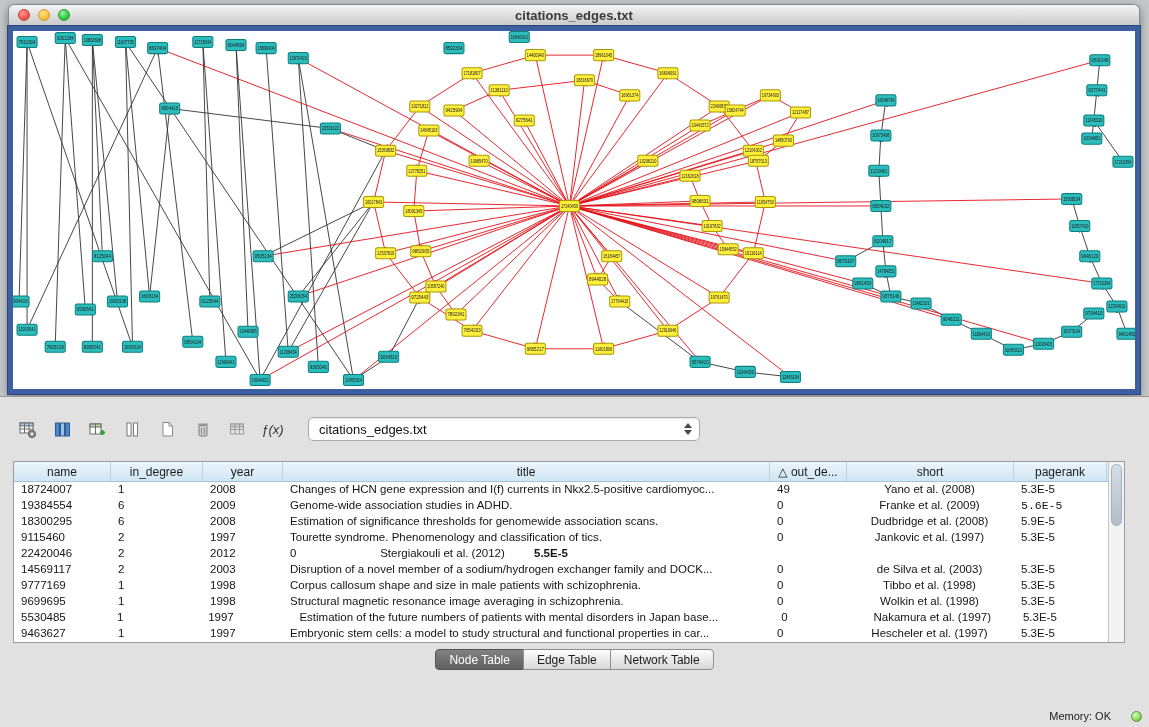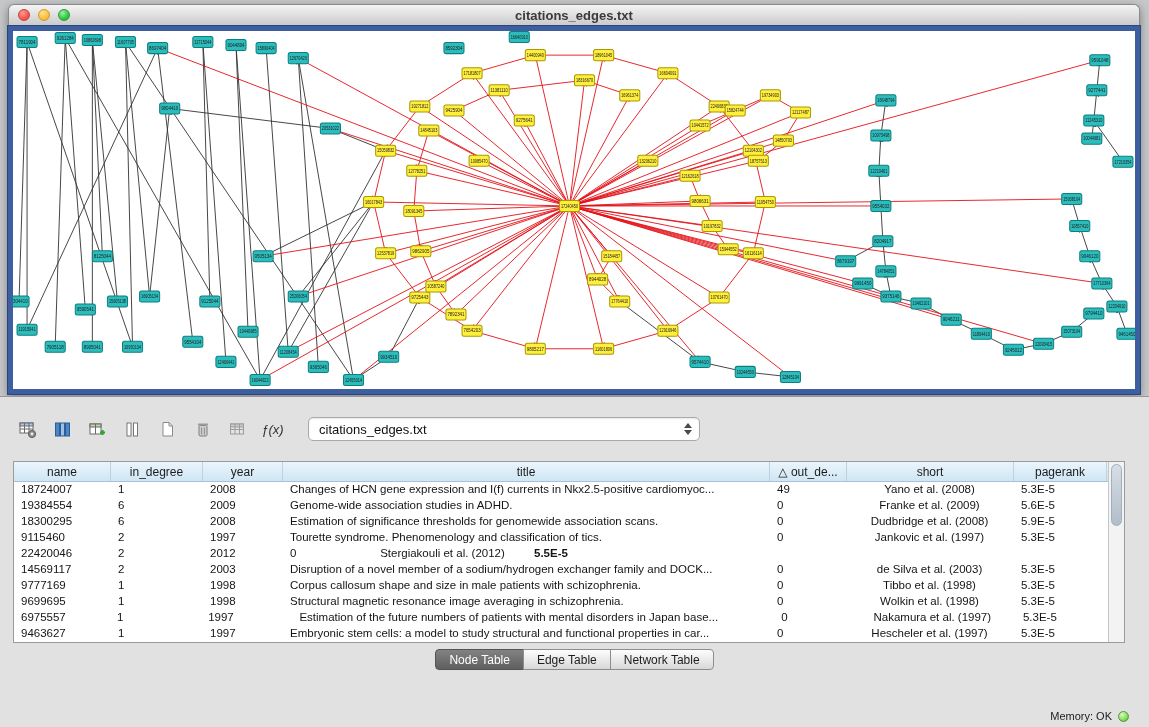--- a/index.html
+++ b/index.html
@@ -60,21 +60,21 @@
     background:linear-gradient(#d6dee6,#b1bdc9); border:1px solid #9fb0bf; }
 
   .tabs{ display:flex; justify-content:center; margin-top:6px; }
   .tab{ height:21px; line-height:20px; padding:0 13px; font-size:12px; color:#1d1d1d;
     background:linear-gradient(#fdfdfd,#d8d8d8); border:1px solid #8d8d8d; margin-left:-1px; }
   .tab:first-child{ border-radius:4px 0 0 4px; margin-left:0; }
   .tab:last-child{ border-radius:0 4px 4px 0; }
   .tab.active{ background:linear-gradient(#828282,#5f5f5f); color:#fff; border-color:#545454; }
 
   .statusbar{ position:absolute; right:0; bottom:0; height:22px; display:flex; align-items:center;
-    gap:6px; padding-right:20px; font-size:11px; color:#222; }
+    gap:20px; padding-right:7px; font-size:11px; color:#222; }
   .led{ width:11px; height:11px; border-radius:50%;
     background:radial-gradient(circle at 35% 30%, #d9f9c8,#8ae060 55%,#4cae2e); border:1px solid #5c9441; }
 </style>
 </head>
 <body>
 
 <div class="net-window">
   <div class="titlebar">
     <div class="lights">
       <span class="light red"></span>
@@ -777,21 +777,21 @@
             <div class="td center" style="width: 167px;">Yano et al. (2008)</div>
             <div class="td" style="width: 93px;">5.3E-5</div>
           </div>
           <div class="tr">
             <div class="td" style="width: 97px;">19384554</div>
             <div class="td" style="width: 92px;">6</div>
             <div class="td" style="width: 80px;">2009</div>
             <div class="td" style="width: 487px;">Genome-wide association studies in ADHD.</div>
             <div class="td" style="width: 77px;">0</div>
             <div class="td center" style="width: 167px;">Franke et al. (2009)</div>
-            <div class="td" style="width: 93px;">5.6E-5</div>
+            <div class="td" style="width: 93px; font-family: Liberation Mono, monospace;">5.6E-5</div>
           </div>
           <div class="tr">
             <div class="td" style="width: 97px;">18300295</div>
             <div class="td" style="width: 92px;">6</div>
             <div class="td" style="width: 80px;">2008</div>
             <div class="td" style="width: 487px;">Estimation of significance thresholds for genomewide association scans.</div>
             <div class="td" style="width: 77px;">0</div>
             <div class="td center" style="width: 167px;">Dudbridge et al. (2008)</div>
             <div class="td" style="width: 93px;">5.9E-5</div>
           </div>
@@ -833,21 +833,21 @@
           <div class="tr">
             <div class="td" style="width: 97px;">9699695</div>
             <div class="td" style="width: 92px;">1</div>
             <div class="td" style="width: 80px;">1998</div>
             <div class="td" style="width: 487px;">Structural magnetic resonance image averaging in schizophrenia.</div>
             <div class="td" style="width: 77px;">0</div>
             <div class="td center" style="width: 167px;">Wolkin et al. (1998)</div>
             <div class="td" style="width: 93px;">5.3E-5</div>
           </div>
           <div class="tr">
-            <div class="td" style="width: 97px;">6975557</div>
+            <div class="td" style="width: 97px;">5530485</div>
             <div class="td" style="width: 92px;">1</div>
             <div class="td" style="width: 80px;">1997</div>
             <div class="td" style="width: 487px; margin-left: 12px;">Estimation of the future numbers of patients with mental disorders in Japan base...</div>
             <div class="td" style="width: 77px;">0</div>
             <div class="td center" style="width: 167px;">Nakamura et al. (1997)</div>
             <div class="td" style="width: 93px;">5.3E-5</div>
           </div>
           <div class="tr">
             <div class="td" style="width: 97px;">9463627</div>
             <div class="td" style="width: 92px;">1</div>

